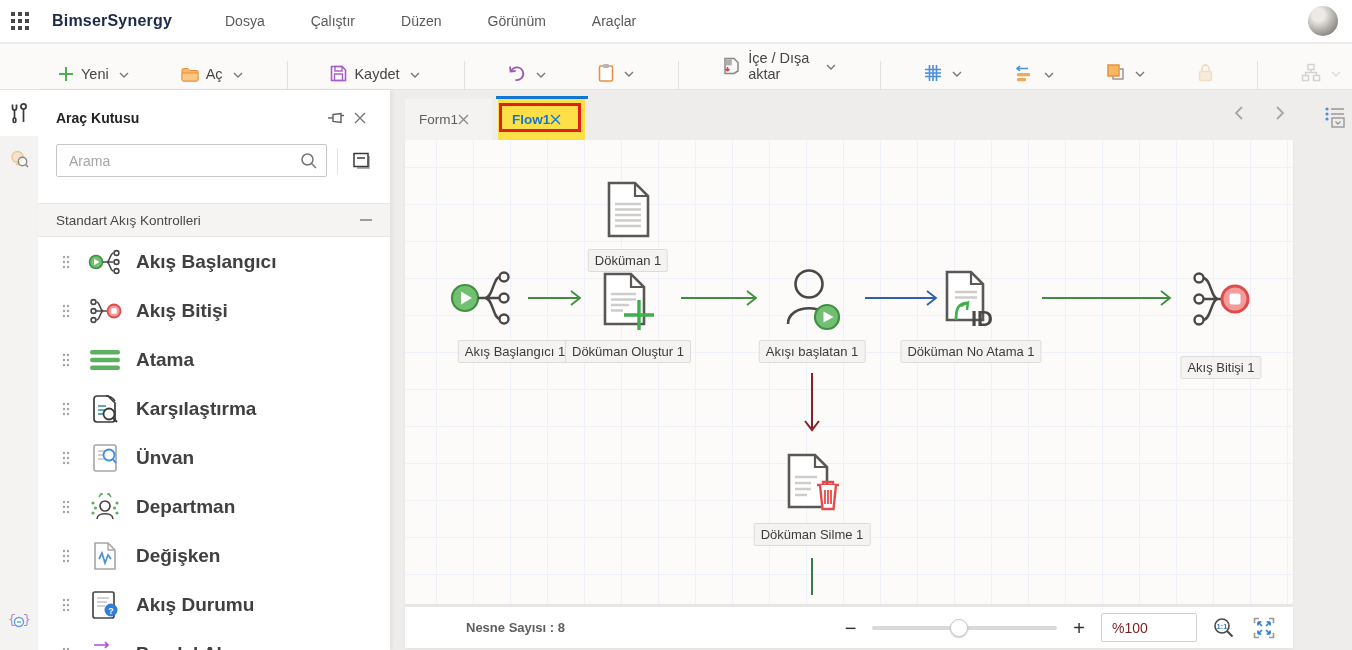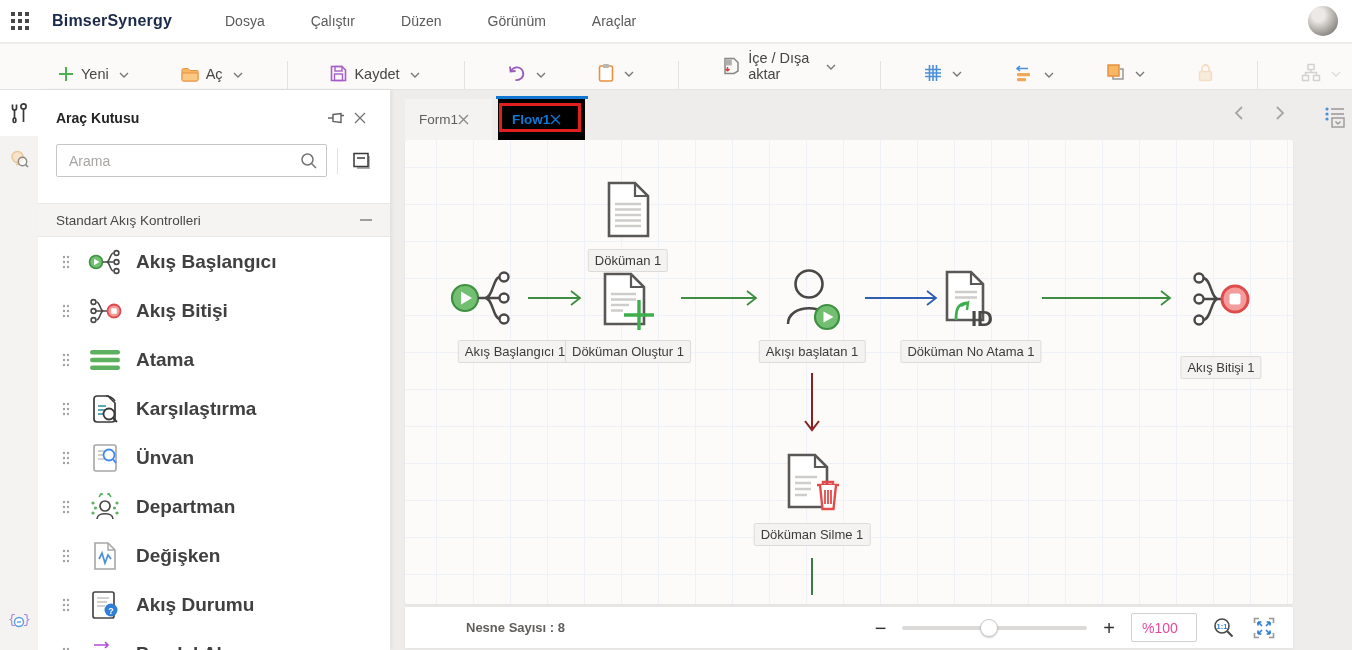--- a/index.html
+++ b/index.html
@@ -49,21 +49,21 @@
   .tbx-item { height:49px; display:flex; align-items:center; padding-left:24px; cursor:pointer; background:#fff; }
   .drag-handle { margin-right:14px; display:flex; }
   .tbx-item-icon { width:42px; display:flex; justify-content:center; }
   .tbx-item-label { font-size:19px; font-weight:bold; color:#404040; margin-left:10px; }
 
   
   .main { position:absolute; left:390px; top:0; width:962px; height:560px; }
   .tabstrip { position:absolute; left:0; top:0; width:962px; height:50px; }
   .tab { position:absolute; top:9px; height:41px; display:flex; align-items:center; gap:0; padding:0 14px; font-size:13.5px; cursor:pointer; }
   .tab-form { left:15px; width:87px; background:#f4f3f2; color:#605e5c; }
-  .tab-flow { left:108px; width:87px; background:#000000; color:#1277d3; font-weight:bold; }
+  .tab-flow { left:108px; width:87px; background:#fde047; color:#1277d3; font-weight:bold; }
   .tab-accent { position:absolute; left:106px; top:6px; width:92px; height:3px; background:#1277d3; }
   .annotation { position:absolute; left:109px; top:13px; width:82px; height:29px; border:3px solid #e01f1f; pointer-events:none; z-index:5; }
   .tab-nav { position:absolute; top:14px; width:18px; height:18px; display:flex; align-items:center; justify-content:center; cursor:pointer; }
   .tab-nav.prev { left:840px; } .tab-nav.next { left:881px; }
   .tablist-btn { position:absolute; left:933px; top:15px; width:24px; height:24px; cursor:pointer; }
 
   
   .canvas { position:absolute; left:15px; top:50px; width:888px; height:464px; background:#fcfbfa; border-radius:2px; box-shadow:0 1px 3px rgba(0,0,0,.05); overflow:hidden;
             background-image:linear-gradient(to right,#eef1f7 1px,transparent 1px),linear-gradient(to bottom,#eef1f7 1px,transparent 1px);
             background-size:37px 37px; background-position:-6px -10px; }
@@ -72,21 +72,21 @@
   .node-label { position:absolute; transform:translateX(-50%); background:#f4f3f2; border:1px solid #dddbd9; border-radius:2px; padding:3px 6px; font-size:13px; color:#3d3b39; white-space:nowrap; }
 
   
   .statusbar { position:absolute; left:15px; top:516px; width:888px; height:42px; background:#fff; border-top:1px solid #e8e6e4; display:flex; align-items:center; padding:0 16px; justify-content:space-between; box-shadow:0 1px 3px rgba(0,0,0,.05); }
   .obj-count { font-size:13px; font-weight:bold; color:#605e5c;padding-left:45px; }
   .zoom-ctrls { display:flex; align-items:center; gap:16px; }
   .zoom-minus,.zoom-plus { font-size:20px; color:#323130; cursor:pointer; line-height:1; user-select:none; }
   .slider { position:relative; width:185px; height:18px; cursor:pointer; }
   .slider-track { position:absolute; left:0; right:0; top:7px; height:4px; background:#dcdad8; border-radius:2px; }
   .slider-thumb { position:absolute; left:42%; top:0; width:18px; height:18px; border-radius:50%; background:#fff; border:1px solid #cac8c6; box-shadow:0 1px 2px rgba(0,0,0,.2); }
-  .zoom-input { width:66px; height:29px; border:1px solid #d2d0ce; border-radius:2px; font-size:14px; color:#ec4899; padding:0 10px; outline:none; font-family:"Liberation Sans",sans-serif; }
+  .zoom-input { width:96px; height:29px; border:1px solid #d2d0ce; border-radius:2px; font-size:14px; color:#7f1d1d; padding:0 10px; outline:none; font-family:"Liberation Sans",sans-serif; }
   .sb-icon { width:24px; height:24px; display:flex; align-items:center; cursor:pointer; }
 </style>
 </head>
 <body>
 
 <div class="app">
 
   <div class="header">
     <div class="waffle-btn">
       <svg width="18" height="18" viewBox="0 0 18 18">

